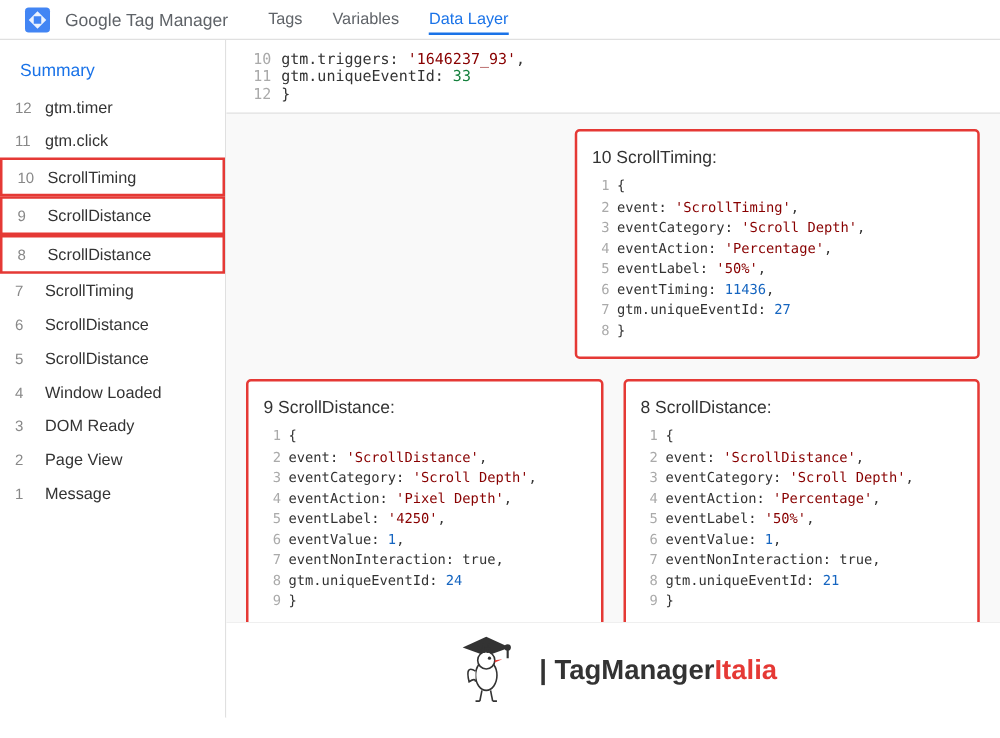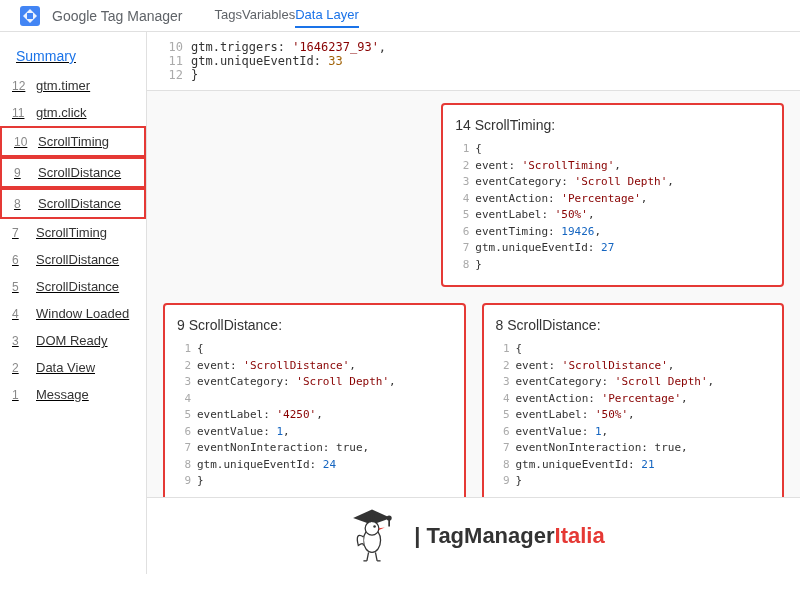--- a/index.html
+++ b/index.html
@@ -24,20 +24,21 @@
       width: 28px;
       height: 28px;
     }
     .logo-text {
       font-size: 14px;
       color: #5f6368;
       font-weight: 400;
     }
     .nav-tabs {
       display: flex;
+      gap: 24px;
     }
     .nav-tab {
       font-size: 13px;
       color: #5f6368;
       cursor: pointer;
       padding: 4px 0;
       text-decoration: none;
     }
     .nav-tab.active {
       color: #1a73e8;
@@ -47,26 +48,25 @@
     }
 
     
     .main-layout {
       display: flex;
       height: calc(590px - 48px);
     }
 
     
     .sidebar {
-      width: 147px;
+      width: 181px;
       border-right: 1px solid #e0e0e0;
       padding: 8px 0;
       flex-shrink: 0;
       overflow-y: auto;
-      text-decoration: underline;
     }
     .sidebar-summary {
       padding: 8px 16px;
       color: #1a73e8;
       font-weight: 500;
       font-size: 14px;
       cursor: pointer;
     }
     .sidebar-item {
       display: flex;
@@ -248,52 +248,52 @@
     <div class="sidebar-item">
       <span class="num">4</span>
       <span>Window Loaded</span>
     </div>
     <div class="sidebar-item">
       <span class="num">3</span>
       <span>DOM Ready</span>
     </div>
     <div class="sidebar-item">
       <span class="num">2</span>
-      <span>Data View</span>
+      <span>Page View</span>
     </div>
     <div class="sidebar-item">
       <span class="num">1</span>
       <span>Message</span>
     </div>
   </div>
 
   <div class="content">
 
     <div class="top-code">
       <div class="line">
         <span class="ln">10</span>
         <span>gtm.triggers: <span style="color:#880000">'1646237_93'</span>,</span>
       </div>
       <div class="line">
         <span class="ln">11</span>
-        <span>gtm.uniqueEventId: <span style="color:#a16207">33</span></span>
+        <span>gtm.uniqueEventId: <span style="color:#15803d">33</span></span>
       </div>
       <div class="line">
         <span class="ln">12</span>
         <span>}</span>
       </div>
     </div>
 
     <div class="cards-area">
 
       <div class="cards-row">
         <div style="flex:1; min-width:0;"></div>
         <div class="card highlighted" style="flex:1.2; min-width:0;">
           <div class="card-title">
-            <span>14 ScrollTiming:</span>
+            <span>10 ScrollTiming:</span>
           </div>
           <div class="code-block">
             <div class="code-line">
                 <span class="code-ln">1</span>
                 <span class="code-text">{</span>
               </div>
             <div class="code-line">
                 <span class="code-ln">2</span>
                 <span class="code-text">event: <span class="str">'ScrollTiming'</span>,</span>
               </div>
@@ -304,21 +304,21 @@
             <div class="code-line">
                 <span class="code-ln">4</span>
                 <span class="code-text">eventAction: <span class="str">'Percentage'</span>,</span>
               </div>
             <div class="code-line">
                 <span class="code-ln">5</span>
                 <span class="code-text">eventLabel: <span class="str">'50%'</span>,</span>
               </div>
             <div class="code-line">
                 <span class="code-ln">6</span>
-                <span class="code-text">eventTiming: <span class="num">19426</span>,</span>
+                <span class="code-text">eventTiming: <span class="num">11436</span>,</span>
               </div>
             <div class="code-line">
                 <span class="code-ln">7</span>
                 <span class="code-text">gtm.uniqueEventId: <span class="num">27</span></span>
               </div>
             <div class="code-line">
                 <span class="code-ln">8</span>
                 <span class="code-text">}</span>
               </div>
           </div>
@@ -338,20 +338,21 @@
             <div class="code-line">
                 <span class="code-ln">2</span>
                 <span class="code-text">event: <span class="str">'ScrollDistance'</span>,</span>
               </div>
             <div class="code-line">
                 <span class="code-ln">3</span>
                 <span class="code-text">eventCategory: <span class="str">'Scroll Depth'</span>,</span>
               </div>
             <div class="code-line">
                 <span class="code-ln">4</span>
+                <span class="code-text">eventAction: <span class="str">'Pixel Depth'</span>,</span>
               </div>
             <div class="code-line">
                 <span class="code-ln">5</span>
                 <span class="code-text">eventLabel: <span class="str">'4250'</span>,</span>
               </div>
             <div class="code-line">
                 <span class="code-ln">6</span>
                 <span class="code-text">eventValue: <span class="num">1</span>,</span>
               </div>
             <div class="code-line">

